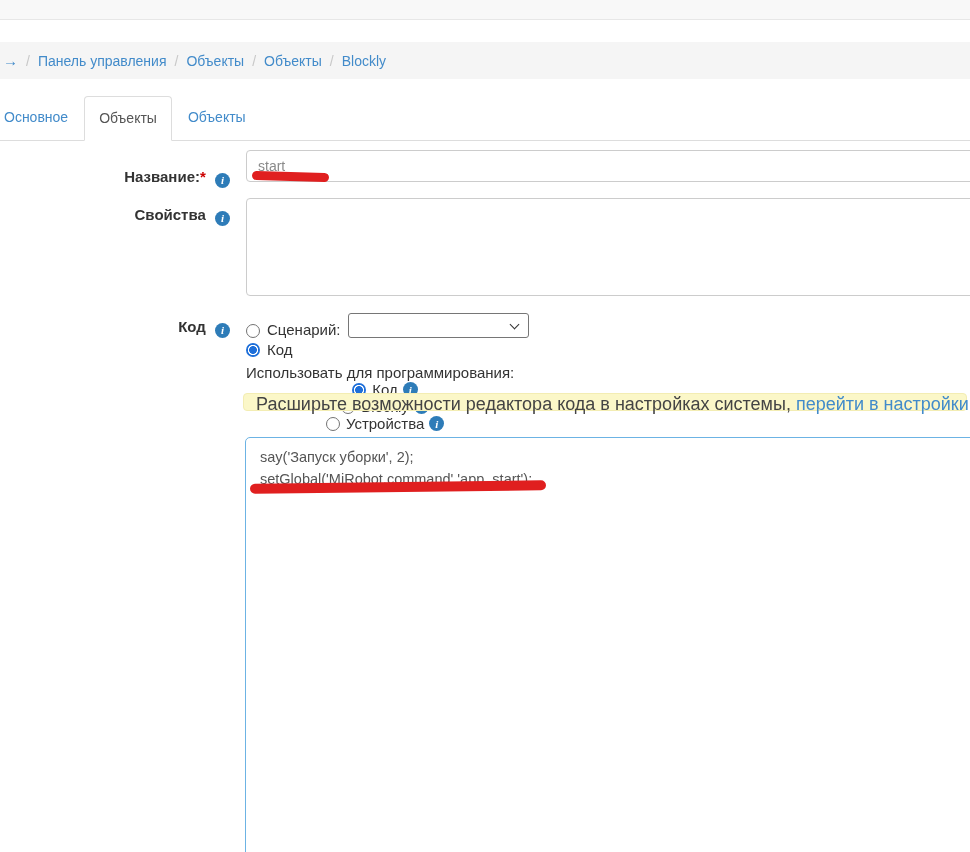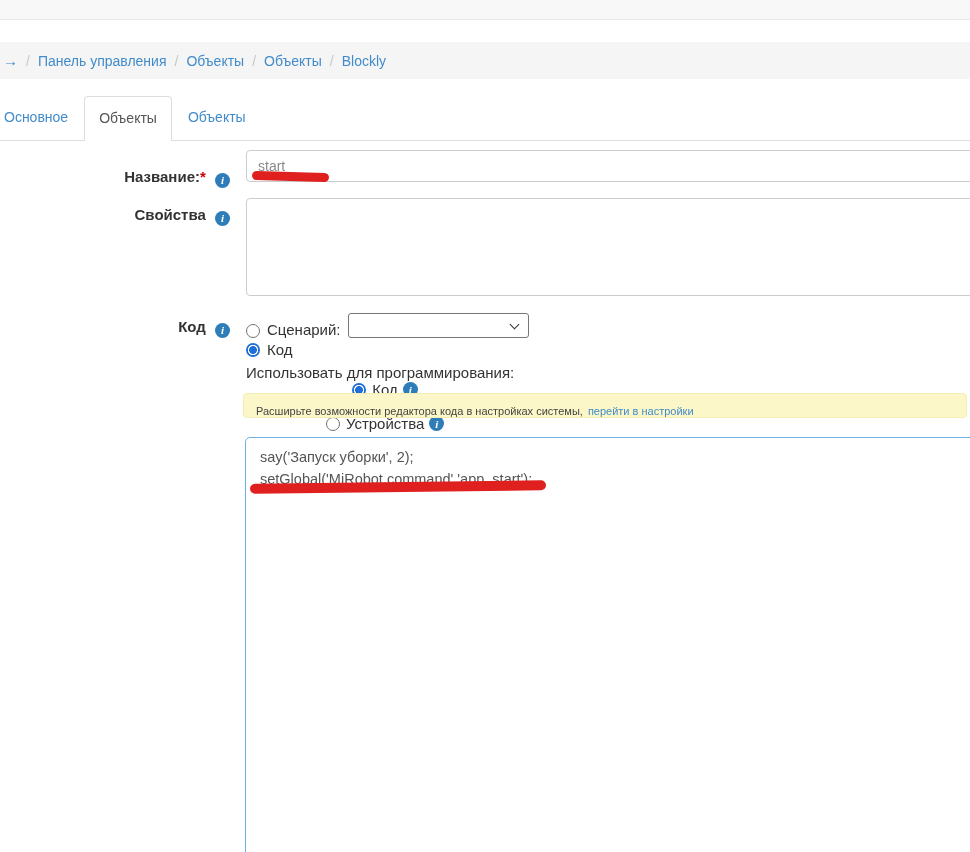--- a/index.html
+++ b/index.html
@@ -45,23 +45,23 @@
     border:1.5px solid #737373;margin-right:7px;flex:0 0 auto;}
   .radio.checked{border:none;background:radial-gradient(circle at 50% 50%,
     var(--radio-blue) 0 3.6px,#fff 4.2px 4.9px,var(--radio-blue) 5.4px 7px);}
   .fake-select{position:relative;width:181px;height:25px;border:1px solid #767676;border-radius:3px;
     margin-left:7px;background:#fff;}
   .chevron{position:absolute;right:10px;top:7px;width:7px;height:7px;border-right:1.8px solid #333;
     border-bottom:1.8px solid #333;transform:rotate(45deg);}
   .usage-item{display:flex;align-items:center;margin-left:10px;}
   .usage-item .radio{margin-right:6px;}
   
-  .alert{position:absolute;left:243px;top:393px;width:724px;height:25px;background:var(--alert-bg);
-    border:1px solid var(--alert-border);border-radius:4px;display:flex;align-items:flex-end;
-    padding:0 12px;font-size:11px;color:#444;white-space:nowrap;}
+  .alert{position:absolute;left:243px;top:393px;width:724px;height:18px;background:var(--alert-bg);
+    border:1px solid var(--alert-border);border-radius:4px;display:flex;align-items:flex-start;
+    padding:0 12px;font-size:18px;color:#444;white-space:nowrap;}
   .alert a{color:var(--link);text-decoration:none;margin-left:5px;}
   
   .code-area{position:absolute;left:245px;top:437px;width:737px;height:430px;border:1px solid var(--focus);
     border-radius:5px;padding:8px 14px;font-size:14.5px;line-height:22px;color:#555;
     font-family:"Liberation Sans",sans-serif;resize:none;outline:none;}
   
   .marker{position:absolute;background:var(--marker);z-index:5;}
   .marker-1{left:252px;top:172px;width:77px;height:9px;border-radius:6px;transform:rotate(1.6deg);}
   .marker-2{left:250px;top:482px;width:296px;height:10px;border-radius:7px;transform:rotate(-0.7deg);}
 </style>

